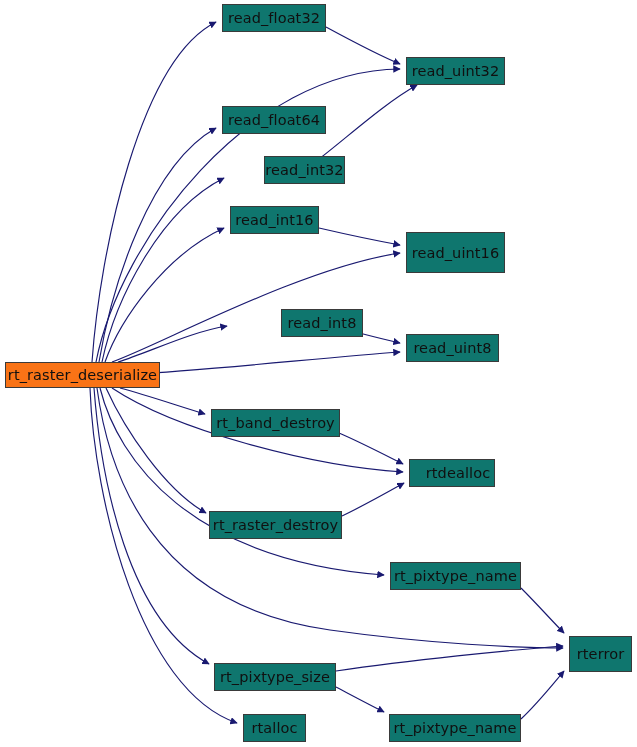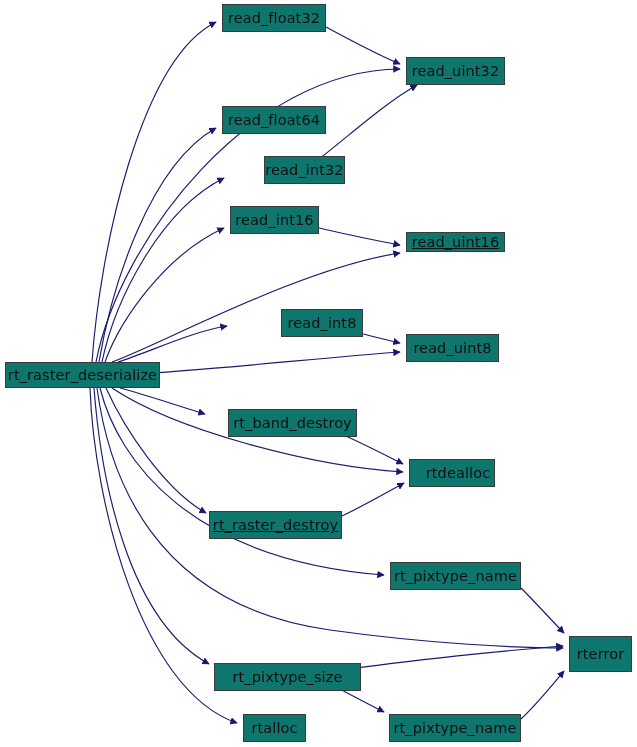--- a/index.html
+++ b/index.html
@@ -2,21 +2,21 @@
 <html><head>
 <meta charset="utf-8">
 <style>
   html,body{margin:0;padding:0;background:#ffffff;}
   #canvas{position:relative;width:637px;height:747px;background:#ffffff;
           font-family:"DejaVu Sans","Liberation Sans",sans-serif;overflow:hidden;}
   #edges{position:absolute;left:0;top:0;width:637px;height:747px;}
   .node{position:absolute;box-sizing:border-box;border:1px solid #3a3a3a;
         background:#0f766e;display:flex;align-items:center;justify-content:center;
         font-size:14.5px;color:#101010;white-space:nowrap;letter-spacing:0.1px;}
-  .node.root{background:#0f766e;border:1px solid #3a3a3a;}
+  .node.root{background:#f97316;border:1px solid #3a3a3a;}
   .node span{pointer-events:none;}
 </style>
 </head>
 <body>
 
 <div id="canvas">
   <svg id="edges" viewBox="0 0 637 747" xmlns="http://www.w3.org/2000/svg">
       <defs>
         <marker id="ah" viewBox="0 0 10 10" refX="9" refY="5" markerWidth="6.5" markerHeight="6.5" orient="auto-start-reverse" markerUnits="strokeWidth">
           <path d="M 0 0 L 10 5 L 0 10 z" fill="#191970"></path>
@@ -59,45 +59,45 @@
     </div>
     <div class="node" style="left: 222px; top: 106px; width: 104px; height: 28px;">
       <span>read_float64</span>
     </div>
     <div class="node" style="left: 230px; top: 156px; width: 81px; height: 28px; margin-left: 34px;">
       <span>read_int32</span>
     </div>
     <div class="node" style="left: 230px; top: 206px; width: 89px; height: 28px; text-align: right;">
       <span>read_int16</span>
     </div>
-    <div class="node" style="left: 406px; top: 232px; width: 99px; height: 20px; text-decoration: underline;">
+    <div class="node" style="left: 406px; top: 232px; width: 99px; height: 41px;">
       <span>read_uint16</span>
     </div>
     <div class="node" style="left: 233px; top: 309px; width: 82px; height: 28px; margin-left: 48px;">
       <span>read_int8</span>
     </div>
     <div class="node" style="left: 406px; top: 334px; width: 93px; height: 28px;">
       <span>read_uint8</span>
     </div>
-    <div class="node" style="left: 228px; top: 409px; width: 129px; height: 28px;">
+    <div class="node" style="left: 211px; top: 409px; width: 129px; height: 28px;">
       <span>rt_band_destroy</span>
     </div>
     <div class="node" style="left: 409px; top: 459px; width: 86px; height: 28px; padding-left: 12px;">
       <span>rtdealloc</span>
     </div>
-    <div class="node" style="left: 209px; top: 511px; width: 133px; height: 28px; text-decoration: underline;">
+    <div class="node" style="left: 209px; top: 511px; width: 133px; height: 28px;">
       <span>rt_raster_destroy</span>
     </div>
     <div class="node" style="left: 390px; top: 562px; width: 131px; height: 28px;">
       <span>rt_pixtype_name</span>
     </div>
     <div class="node" style="left: 569px; top: 636px; width: 63px; height: 36px;">
       <span>rterror</span>
     </div>
-    <div class="node" style="left: 214px; top: 663px; width: 147px; height: 28px;">
+    <div class="node" style="left: 214px; top: 663px; width: 122px; height: 28px;">
       <span>rt_pixtype_size</span>
     </div>
     <div class="node" style="left: 243px; top: 714px; width: 63px; height: 28px;">
       <span>rtalloc</span>
     </div>
     <div class="node" style="left: 389px; top: 714px; width: 132px; height: 28px;">
       <span>rt_pixtype_name</span>
     </div>
   </div>
 

